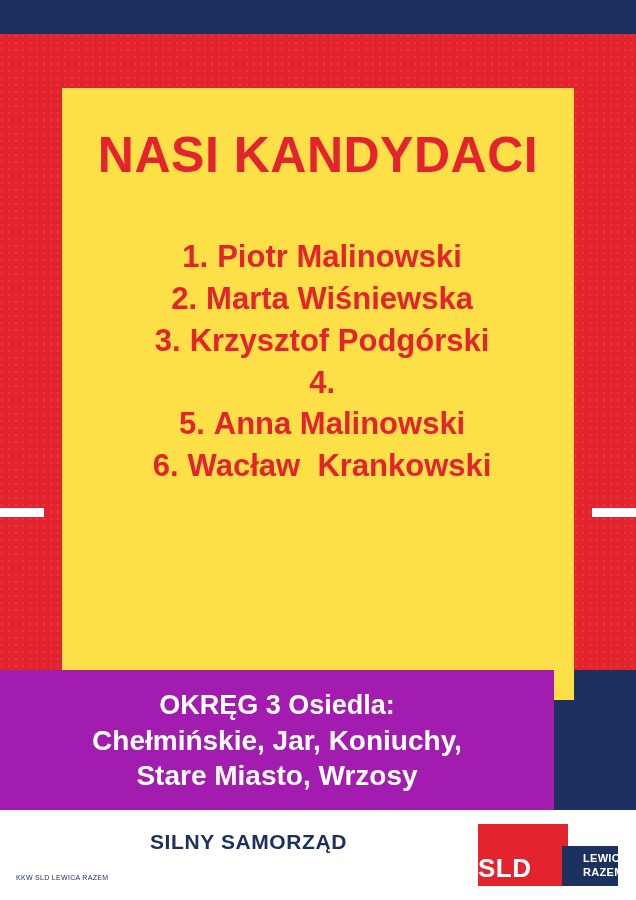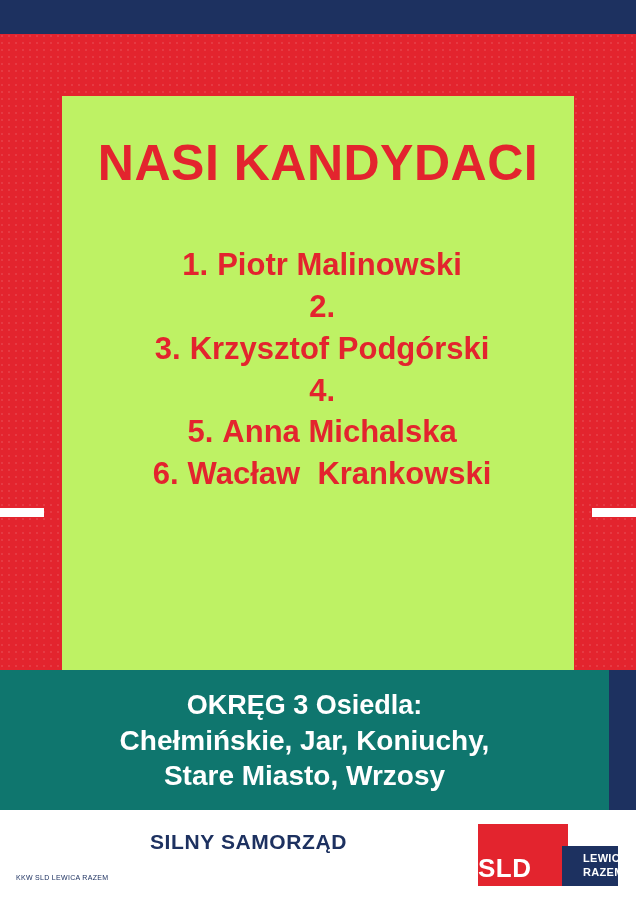--- a/index.html
+++ b/index.html
@@ -51,22 +51,21 @@
   .slash-left  { left: 0;   top: 508px; width: 44px; }
   .slash-right { right: 0;  top: 508px; width: 44px; }
 
   
   .card {
     position: absolute;
     left: 62px;
     top: 88px;
     width: 512px;
     height: 612px;
-    background: #bef264;
-    margin-top: 8px;
+    background: #fde047;
   }
 
   .headline {
     position: absolute;
     left: 0;
     top: 42px;
     width: 512px;
     text-align: center;
     color: #e3242e;
     font-size: 50px;
@@ -100,23 +99,23 @@
   }
   .cand-name {
     margin-left: 9px;
   }
 
   
   .band-district {
     position: absolute;
     left: 0;
     top: 670px;
-    width: 609px;
+    width: 554px;
     height: 140px;
-    background: #0f766e;
+    background: #a21caf;
     color: #ffffff;
     text-align: center;
   }
   .district-line {
     font-weight: bold;
     line-height: 1.28;
   }
   .district-line.l1 {
     margin-top: 18px;
     font-size: 27px;
@@ -215,31 +214,32 @@
 
     <div class="headline">NASI KANDYDACI</div>
 
     <ul class="candidates">
       <li class="cand-row">
         <span class="cand-num">1.</span>
         <span class="cand-name">Piotr Malinowski</span>
       </li>
       <li class="cand-row">
         <span class="cand-num">2.</span>
+        <span class="cand-name">Marta Wiśniewska</span>
       </li>
       <li class="cand-row">
         <span class="cand-num">3.</span>
         <span class="cand-name">Krzysztof Podgórski</span>
       </li>
       <li class="cand-row">
         <span class="cand-num">4.</span>
       </li>
       <li class="cand-row">
         <span class="cand-num">5.</span>
-        <span class="cand-name">Anna Michalska</span>
+        <span class="cand-name">Anna Malinowski</span>
       </li>
       <li class="cand-row">
         <span class="cand-num">6.</span>
         <span class="cand-name">Wacław  Krankowski</span>
       </li>
     </ul>
 
   </div>
 
   <div class="band-district">

